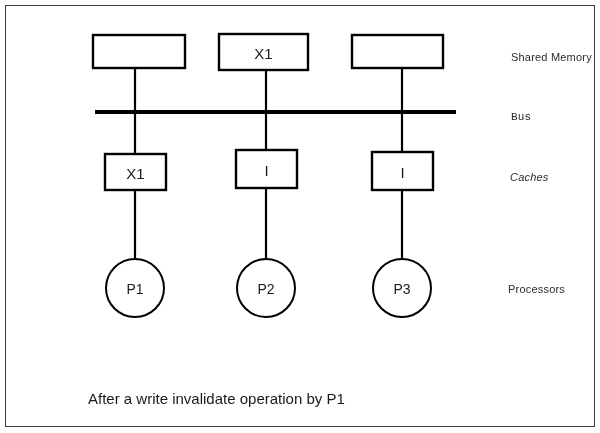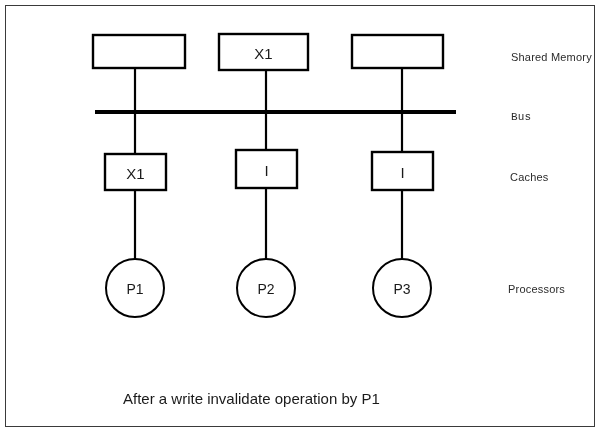--- a/index.html
+++ b/index.html
@@ -58,21 +58,20 @@
     letter-spacing: 0.2px;
   }
   .caption {
     position: absolute;
     left: 88px;
     top: 390px;
     font-family: "Liberation Sans", sans-serif;
     font-size: 15px;
     color: #1a1a1a;
     white-space: nowrap;
-    margin-left: 35px;
   }
 </style>
 </head>
 <body>
 
 <div id="canvas">
 
   <div id="frame"></div>
 
   <svg class="diagram-svg" id="diagram" viewBox="0 0 600 433" xmlns="http://www.w3.org/2000/svg">
@@ -105,18 +104,18 @@
         <rect x="372" y="152" width="61" height="38" fill="#ffffff" stroke="#000000" stroke-width="2.4"></rect>
         <text x="402.5" y="172" class="node-label">I</text>
         <circle cx="402" cy="288" r="29" fill="#ffffff" stroke="#000000" stroke-width="2"></circle>
         <text x="402" y="289" class="proc-label">P3</text>
       </g>
       <line x1="95" y1="112" x2="456" y2="112" stroke="#000000" stroke-width="4" stroke-linecap="butt"></line>
     </svg>
 
   <div class="row-legend" id="legend-0" style="left: 495px; top: 51px; margin-left: 16px;">Shared Memory</div>
   <div class="row-legend" id="legend-1" style="left: 511px; top: 111px; font-family: Liberation Mono, monospace;">Bus</div>
-  <div class="row-legend" id="legend-2" style="left: 510px; top: 171px;">Caches</div>
+  <div class="row-legend" id="legend-2" style="left: 510px; top: 171px; font-style: italic;">Caches</div>
   <div class="row-legend" id="legend-3" style="left: 508px; top: 283px; text-align: center;">Processors</div>
 
   <div class="caption">After a write invalidate operation by P1</div>
 
 </div>
 
 </body></html>

